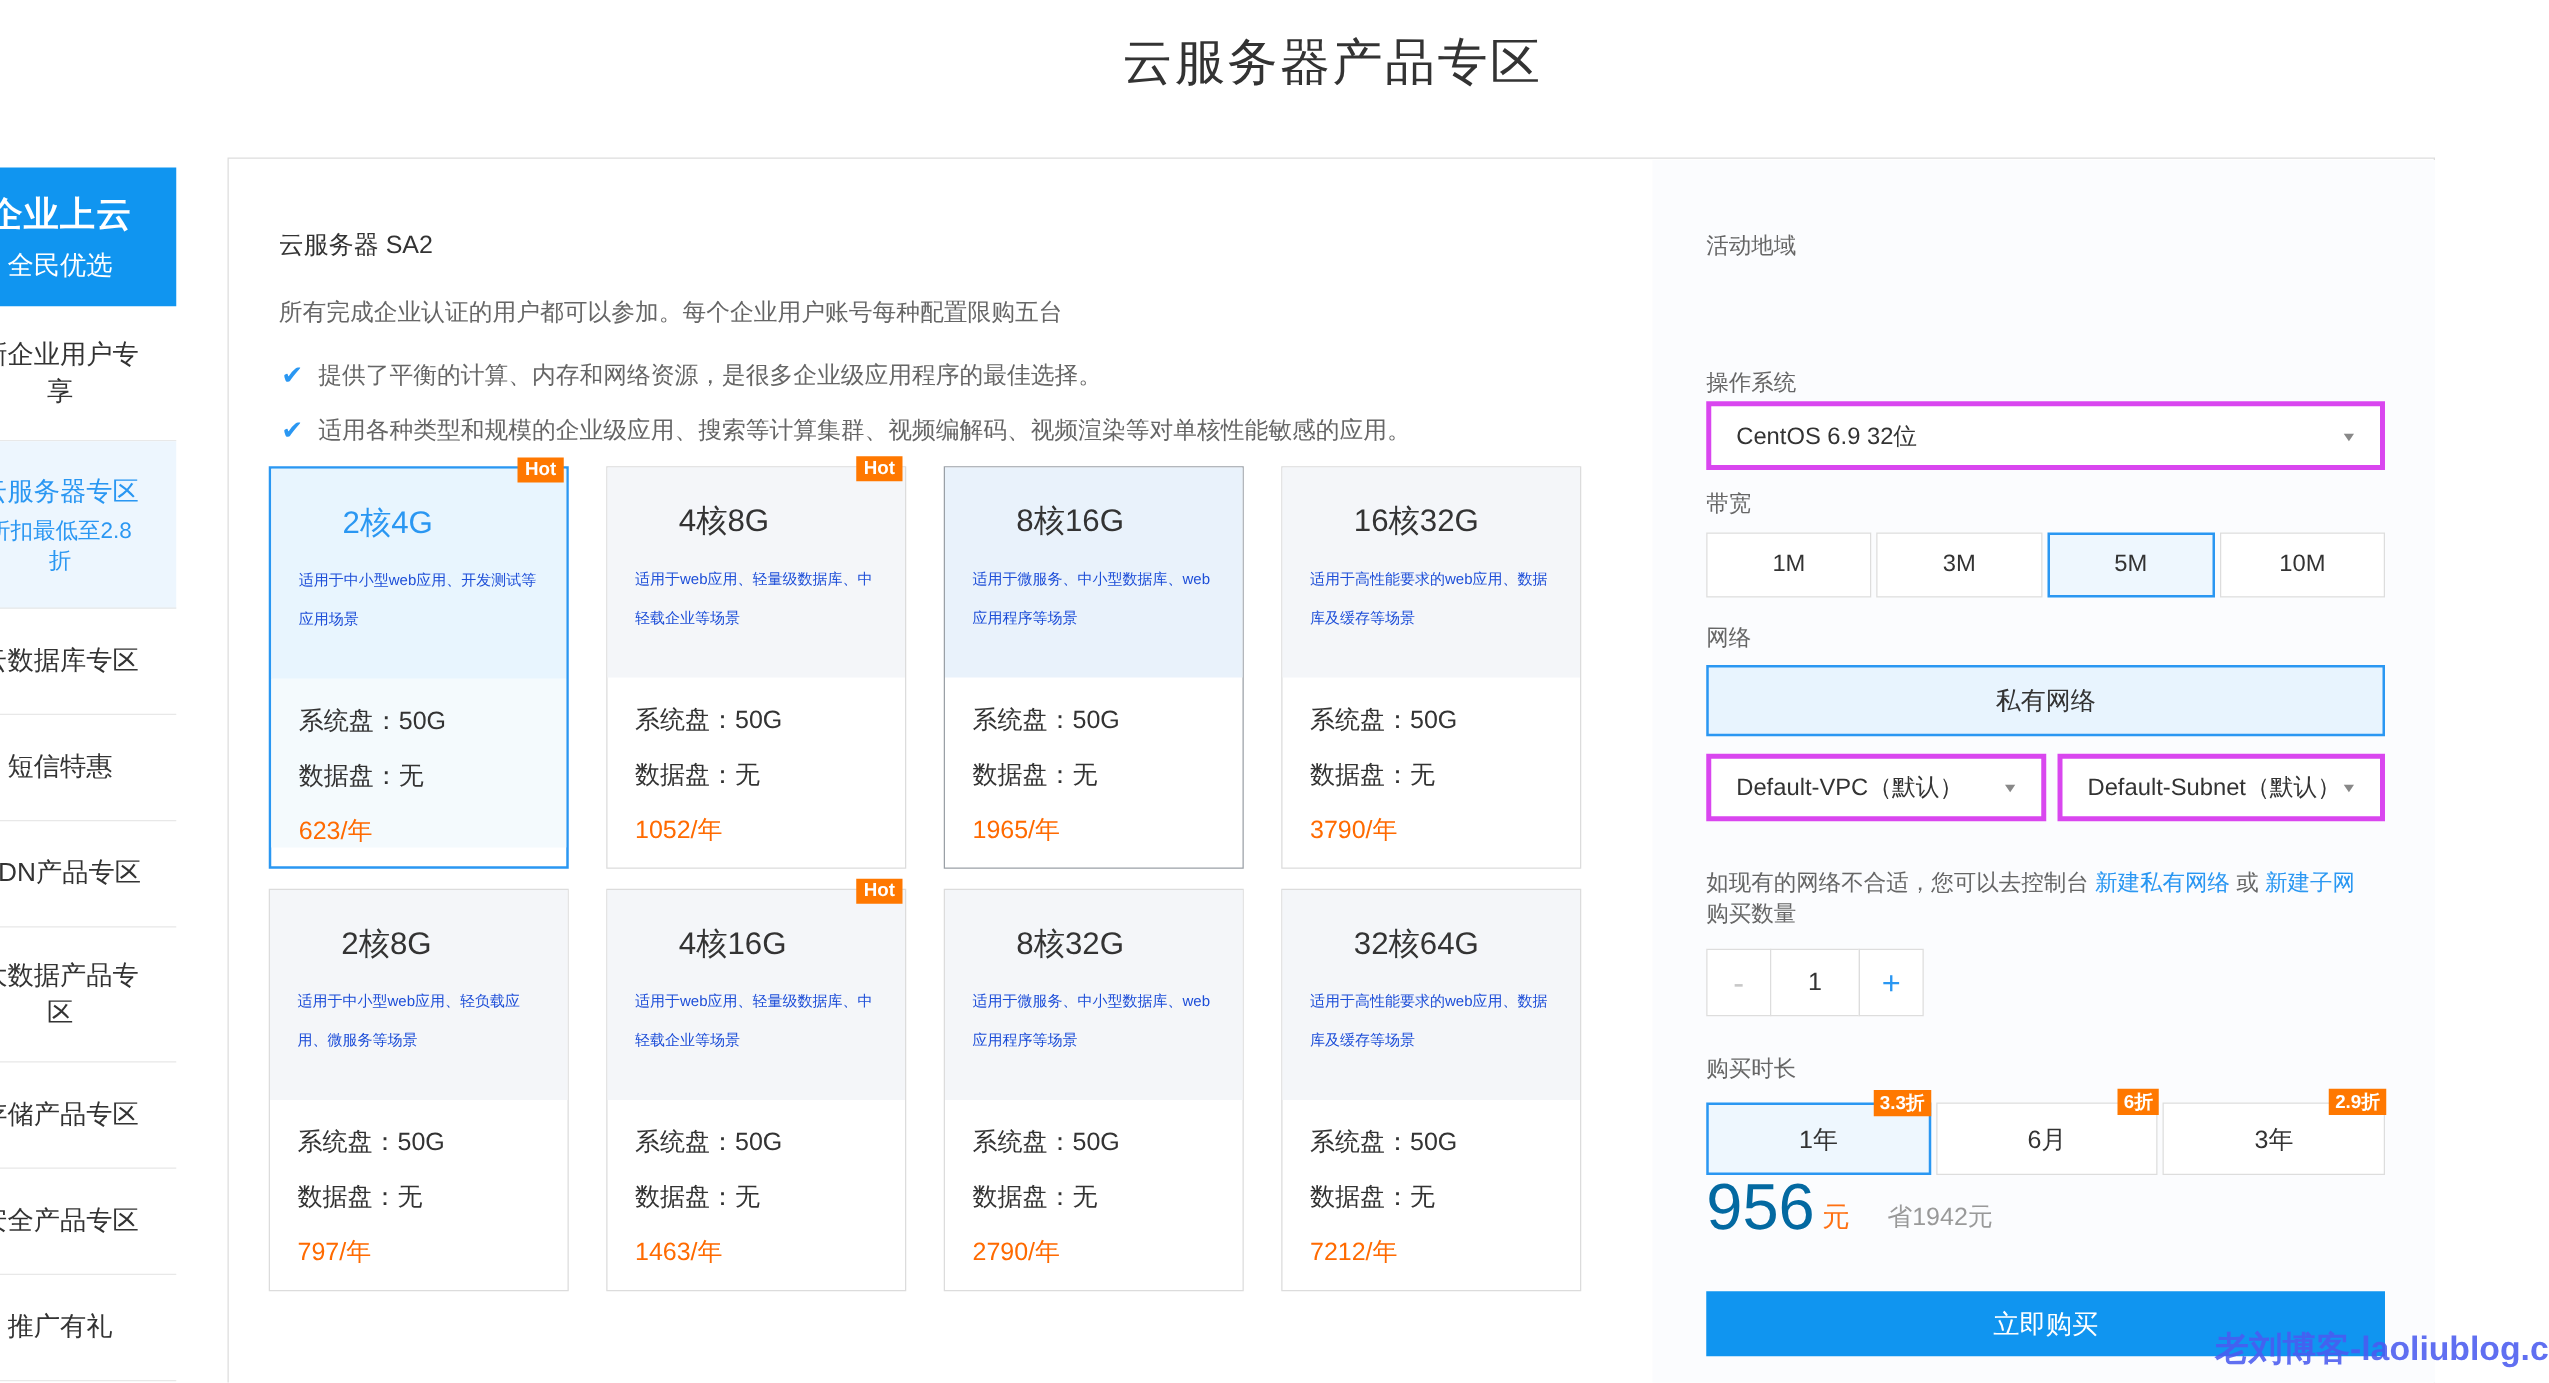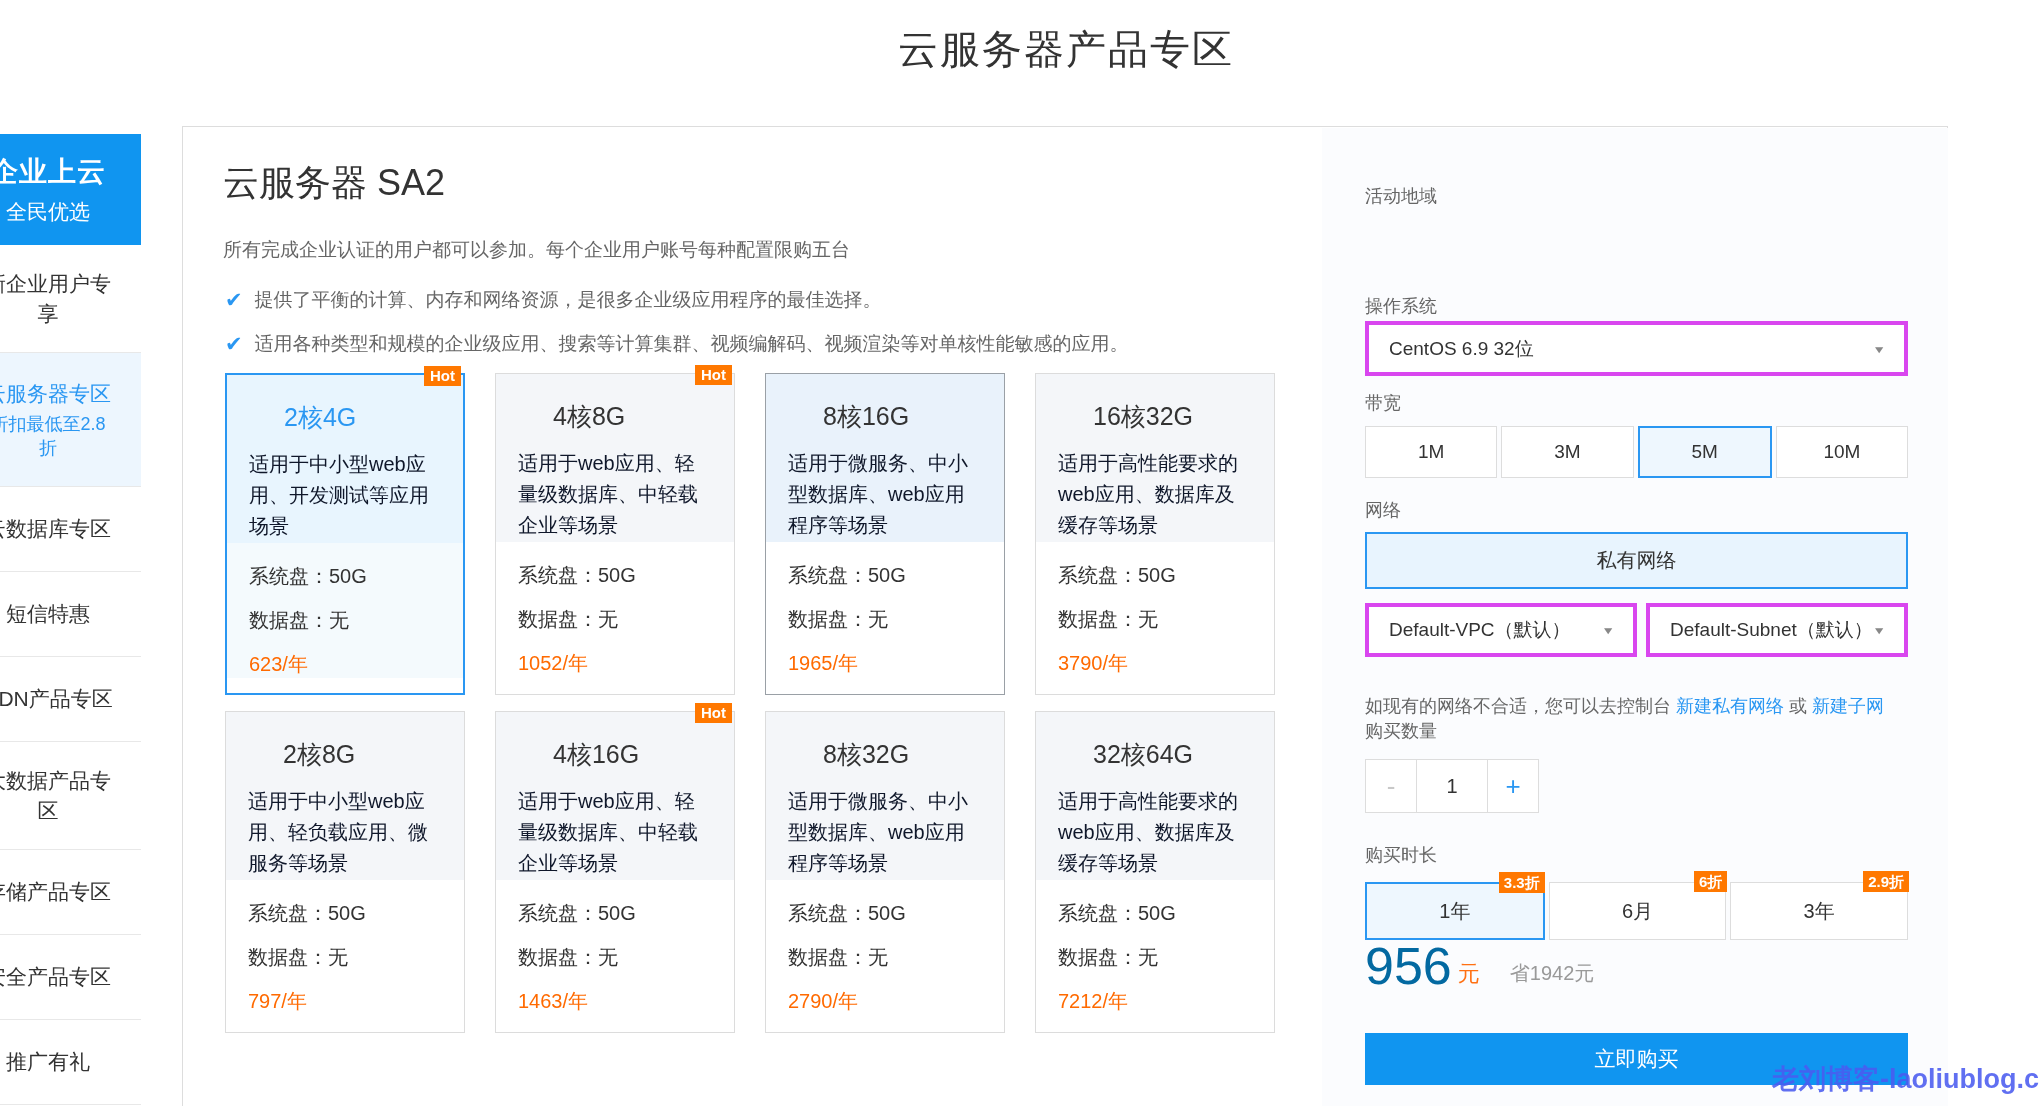--- a/index.html
+++ b/index.html
@@ -28,35 +28,35 @@
   }
   .side-item.two-line { min-height:108px; }
   .side-item.active { min-height:134px; background:#edf6fe; }
   .side-item.active .main { color:#2a97f2; font-size:21px; }
   .side-item.active .sub { color:#2a97f2; font-size:18px; margin-top:4px; line-height:1.35; }
   
   .container {
     position:absolute; left:182px; top:126px; width:1766px; height:982px;
     border:1px solid #ddd; background:#fff;
   }
-  .section-title { position:absolute; left:40px; top:32px; font-size:36px; font-weight:500; color:#333; }
+  .section-title { position:absolute; left:40px; top:55px; font-size:20px; font-weight:500; color:#333; }
   .section-desc  { position:absolute; left:40px; top:110px; font-size:19px; color:#666; }
   .feature { position:absolute; left:42px; font-size:19px; color:#666; }
   .feature .check { color:#2a97f2; font-weight:bold; font-size:21px; margin-right:12px; vertical-align:-1px; }
   .f1 { top:160px; } .f2 { top:204px;text-align:center; }
   
   .cards {
-    position:absolute; left:42px; top:246px;
+    position:absolute; left:32px; top:246px;
     display:grid; grid-template-columns:repeat(4,240px); column-gap:30px; row-gap:16px;border-radius:21px;
   }
   .card { position:relative; height:322px; border:1px solid #dcdcdc; background:#fff; cursor:pointer; }
   .card-top { height:168px; background:#f4f6f9; padding:26px 22px 0 22px; }
   .card-bottom { padding:20px 22px 0 22px; }
   .card-title { font-size:25px; color:#333; margin-bottom:15px;margin-left:35px; }
-  .card-desc { font-size:20px; color:#0f172a; line-height:31px; }
+  .card-desc { font-size:12px; color:#1d4ed8; line-height:31px; }
   .card-line { font-size:20px; color:#333; margin-bottom:17px; }
   .card-price { font-size:20px; color:#ff6a00; }
   .card.selected { border:2px solid #2a97f2; }
   .card.selected .card-top { background:#e8f5fe; }
   .card.selected .card-bottom { background:#f4fafd; }
   .card.selected .card-title { color:#2a97f2; }
   .card.hovered { border-color:#9aa0a6; }
   .card.hovered .card-top { background:#e9f2fb; }
   .hot-badge {
     position:absolute; top:-9px; right:2px; background:#ff7800; color:#fff;

